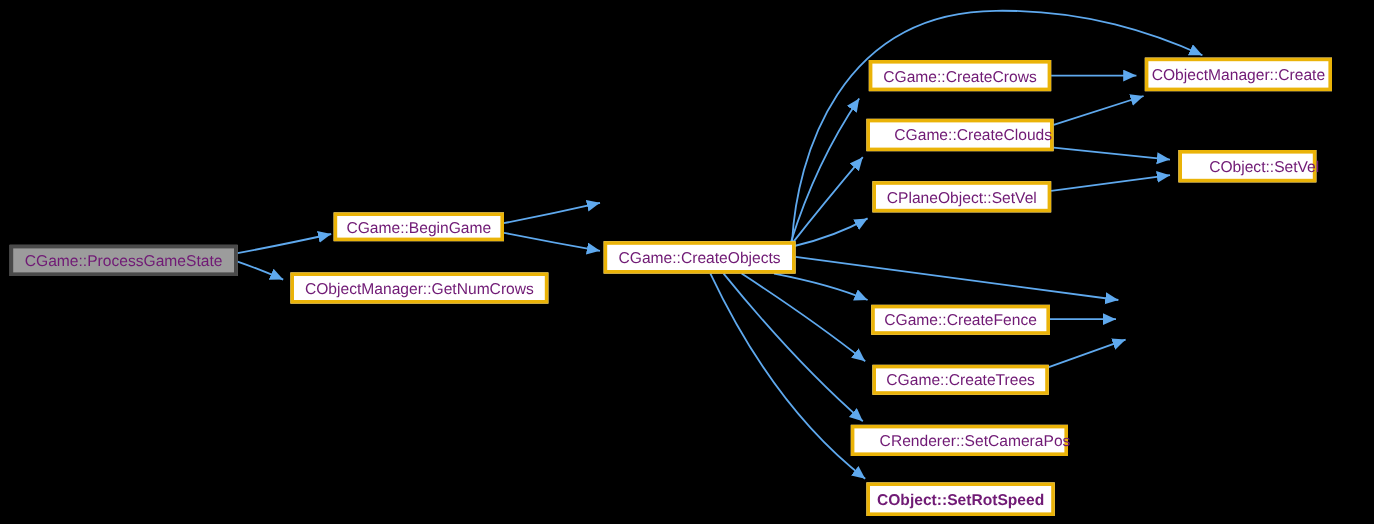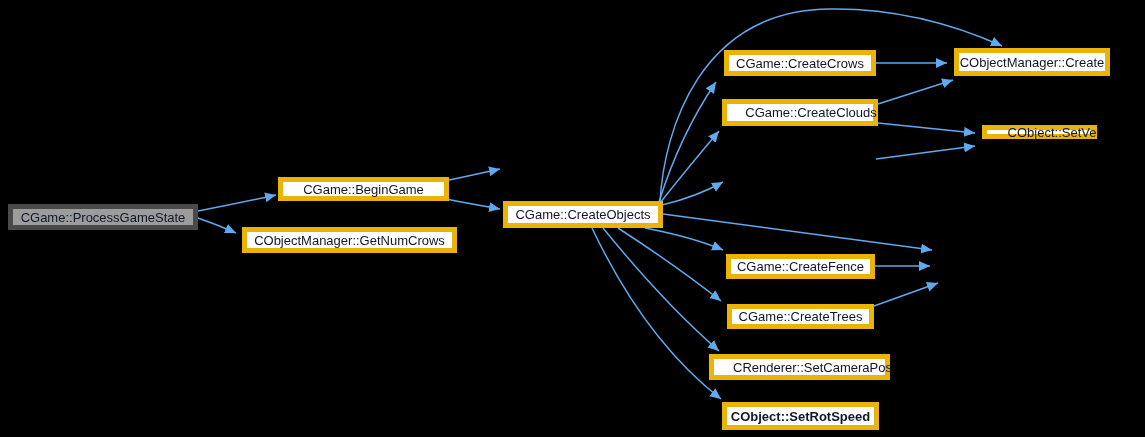--- a/index.html
+++ b/index.html
@@ -15,22 +15,22 @@
   #edge-layer {
     position: absolute;
     left: 0; top: 0;
     width: 1145px;
     height: 437px;
   }
   .node {
     position: absolute;
     box-sizing: border-box;
     background: #ffffff;
-    border: 5px solid #eab308;
-    color: #0f172a;
+    border: 3px solid #eab308;
+    color: #701a75;
     font-size: 13px;
     line-height: 1;
     display: flex;
     align-items: center;
     justify-content: center;
     white-space: nowrap;
     cursor: pointer;
   }
   .node.highlight {
     background: #9c9c9c;
@@ -66,24 +66,25 @@
       <path d="M603,228 Q663,302 719,351" class="edge" stroke="#5fa9ee" marker-end="url(#arrow)"></path>
       <path d="M592,228 Q645,340 721,399" class="edge" stroke="#5fa9ee" marker-end="url(#arrow)"></path>
       <path d="M876,63 L947,63" class="edge" stroke="#5fa9ee" marker-end="url(#arrow)"></path>
       <path d="M878,104 L953,80" class="edge" stroke="#5fa9ee" marker-end="url(#arrow)"></path>
       <path d="M878,123 L975,133" class="edge" stroke="#5fa9ee" marker-end="url(#arrow)"></path>
       <path d="M876,159 L975,146" class="edge" stroke="#5fa9ee" marker-end="url(#arrow)"></path>
       <path d="M875,266 L930,266" class="edge" stroke="#5fa9ee" marker-end="url(#arrow)"></path>
       <path d="M874,306 L938,283" class="edge" stroke="#5fa9ee" marker-end="url(#arrow)"></path>
     </svg>
     <div class="node highlight" style="left: 8px; top: 204px; width: 190px; height: 26px; text-align: center;">CGame::ProcessGameState</div>
-    <div class="node" style="left: 278px; top: 177px; width: 171px; height: 24px;">CGame::BeginGame</div>
+    <div class="node" style="left: 278px; top: 177px; width: 142px; height: 24px;">CGame::BeginGame</div>
     <div class="node" style="left: 242px; top: 227px; width: 215px; height: 26px;">CObjectManager::GetNumCrows</div>
     <div class="node" style="left: 503px; top: 201px; width: 160px; height: 27px;">CGame::CreateObjects</div>
     <div class="node" style="left: 724px; top: 50px; width: 152px; height: 26px;">CGame::CreateCrows</div>
     <div class="node" style="left: 954px; top: 48px; width: 156px; height: 28px;">CObjectManager::Create</div>
     <div class="node" style="left: 722px; top: 99px; width: 156px; height: 27px; padding-left: 22px;">CGame::CreateClouds</div>
-    <div class="node" style="left: 982px; top: 125px; width: 115px; height: 14px; padding-left: 28px;">CObject::SetVel</div>
+    <div class="node" style="left: 982px; top: 125px; width: 115px; height: 27px; padding-left: 28px;">CObject::SetVel</div>
+    <div class="node" style="left: 727px; top: 151px; width: 149px; height: 26px;">CPlaneObject::SetVel</div>
     <div class="node" style="left: 726px; top: 254px; width: 149px; height: 25px;">CGame::CreateFence</div>
     <div class="node" style="left: 727px; top: 304px; width: 147px; height: 25px;">CGame::CreateTrees</div>
     <div class="node" style="left: 709px; top: 354px; width: 181px; height: 26px; padding-left: 26px;">CRenderer::SetCameraPos</div>
     <div class="node" style="left: 722px; top: 402px; width: 157px; height: 28px; font-weight: bold;">CObject::SetRotSpeed</div>
   </div>
 
 </body></html>

